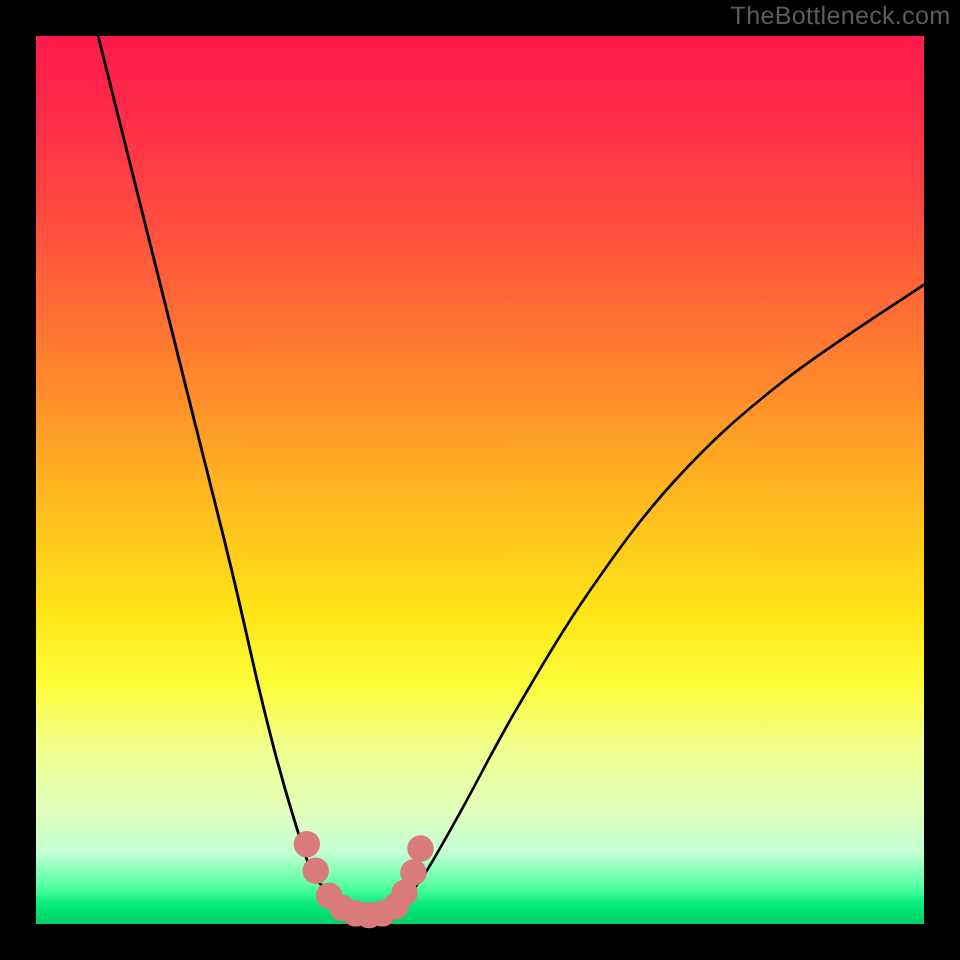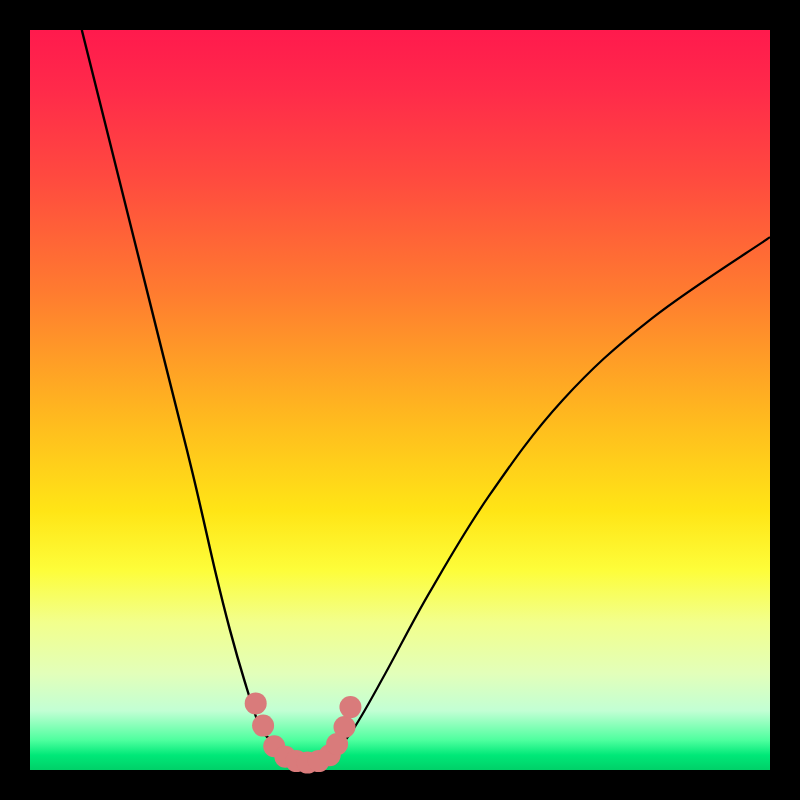--- a/index.html
+++ b/index.html
@@ -56,20 +56,21 @@
     top: 0;
     width: 740px;
     height: 740px;
     overflow: visible;
   }
 </style>
 </head>
 <body>
 
 <div class="frame">
+  <div class="watermark">TheBottleneck.com</div>
   <div class="plot">
     <svg class="curve" viewBox="0 0 740 740">
       <path id="left-branch" fill="none" stroke="#000" stroke-width="2.4" d="M 51.800000000000004,0 C 55.79600000000001,15.983999999999991 64.676,51.50399999999995 74,88.79999999999995 C 83.324,126.09599999999996 92.94400000000002,164.57600000000005 103.60000000000001,207.20000000000005 C 114.256,249.82400000000004 122.54399999999998,282.976 133.2,325.59999999999997 C 143.856,368.22399999999993 153.476,405.37199999999996 162.8,444 C 172.12400000000002,482.62800000000004 178.34,512.2280000000001 185,540.2 C 191.66,568.172 194.472,579.42 199.8,599.4 C 205.12800000000001,619.38 209.272,633.884 214.6,651.2 C 219.928,668.5160000000001 224.738,684.9440000000001 229.4,695.6 C 234.062,706.256 236.504,705.072 240.5,710.4 C 244.496,715.728 249.60200000000003,722.5360000000001 251.60000000000002,725.2"></path>
       <path id="right-branch" fill="none" stroke="#000" stroke-width="2.2" d="M 303.4,725.2 C 307.39599999999996,719.8720000000001 316.276,710.2520000000001 325.6,695.6 C 334.92400000000004,680.948 341.88,667.776 355.2,643.8 C 368.52,619.824 380.952,594.3679999999999 399.6,562.4 C 418.24800000000005,530.432 434.824,500.832 458.8,466.2 C 482.776,431.568 503.496,401.968 532.8,370 C 562.1039999999999,338.032 584.304,317.904 621.6,288.6 C 658.8960000000001,259.29600000000005 718.688,221.85200000000003 740,207.20000000000005"></path>
       <path id="valley-floor" fill="none" stroke="#000" stroke-width="2.4" d="M 251.60000000000002,725.2 C 254.264,726.532 261.072,731.268 266.4,732.6 C 271.72799999999995,733.932 275.87199999999996,732.8664 281.2,732.6 C 286.528,732.3336 292.004,732.452 296,731.12 C 299.996,729.788 302.068,726.2656000000001 303.4,725.2"></path>
       <g id="dots">
           <circle cx="225.7" cy="673.4" r="11" fill="#d97b7b"></circle>
           <circle cx="233.1" cy="695.6" r="11" fill="#d97b7b"></circle>
           <circle cx="244.20000000000002" cy="716.32" r="11" fill="#d97b7b"></circle>
           <circle cx="255.29999999999998" cy="726.68" r="11" fill="#d97b7b"></circle>

